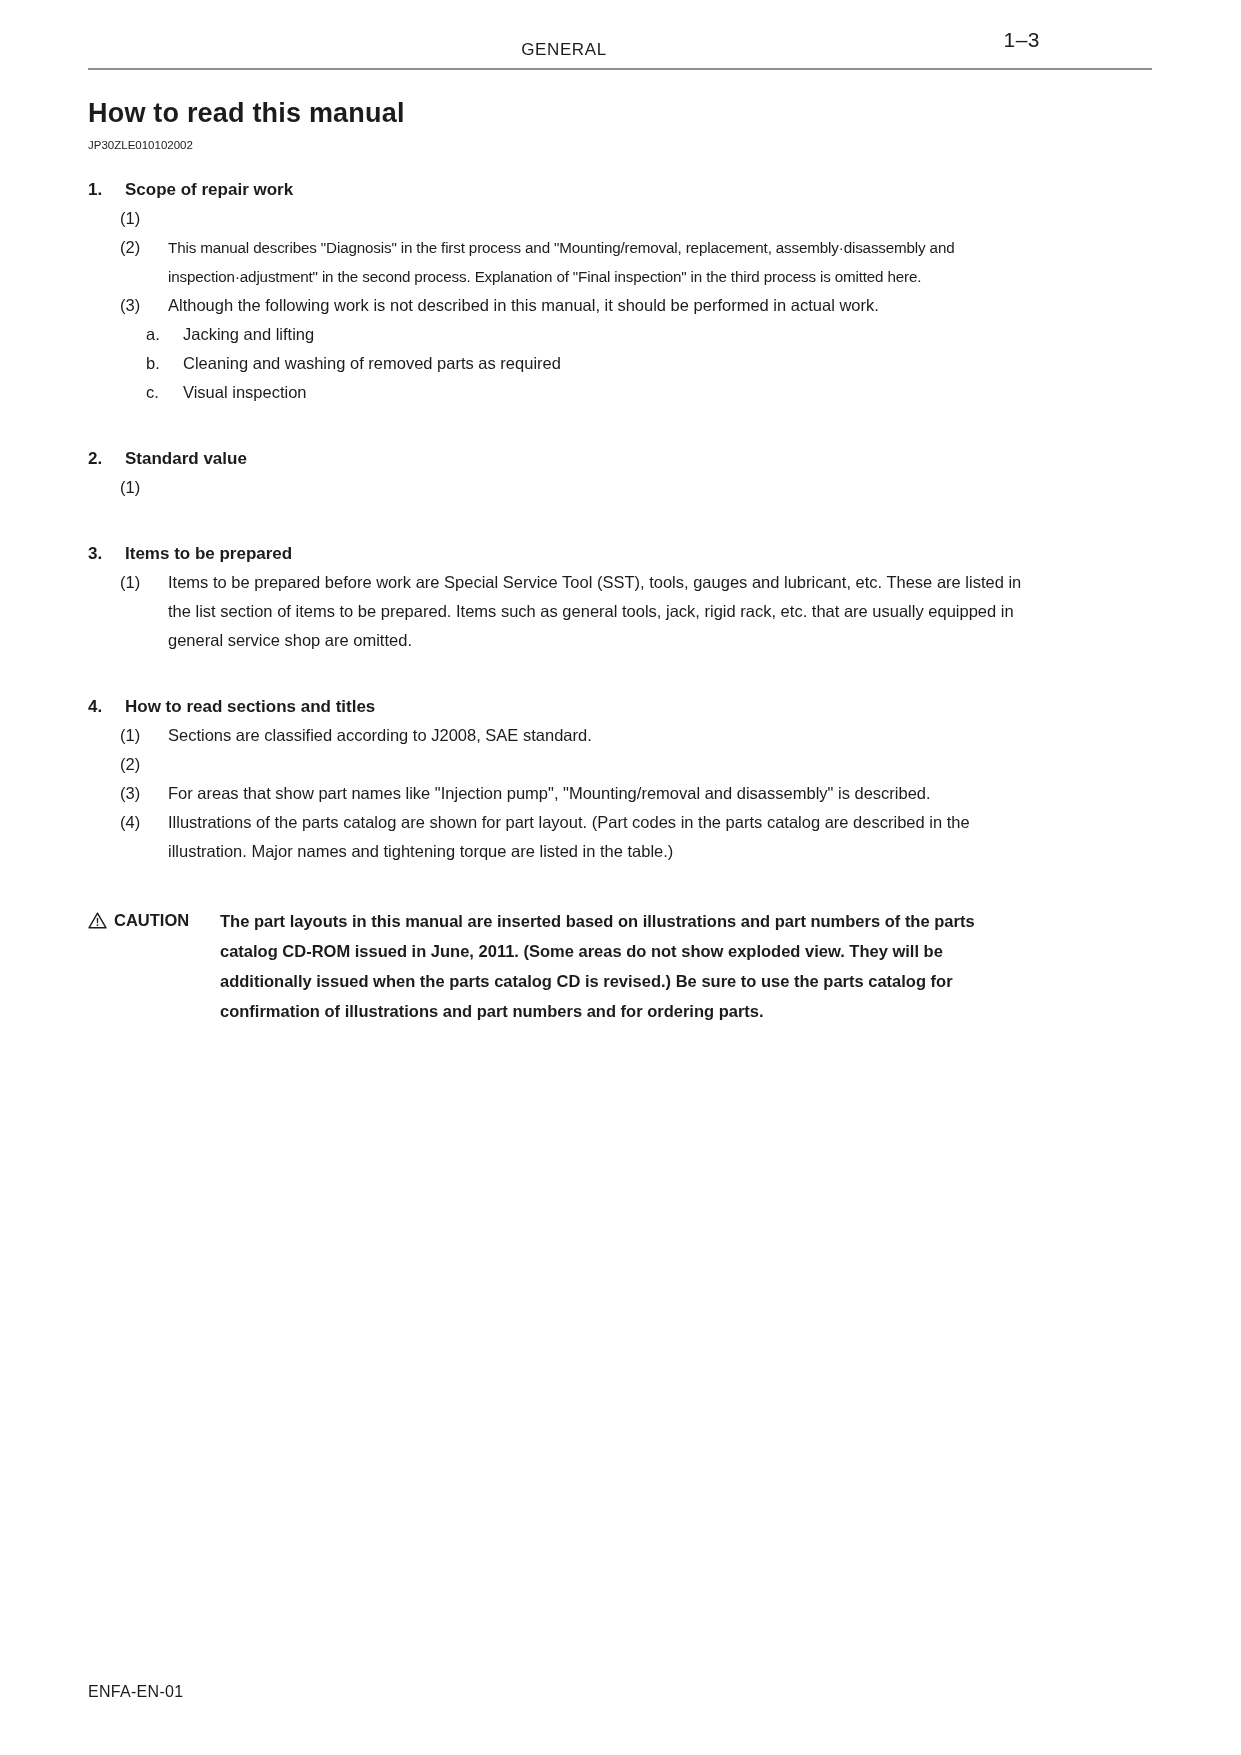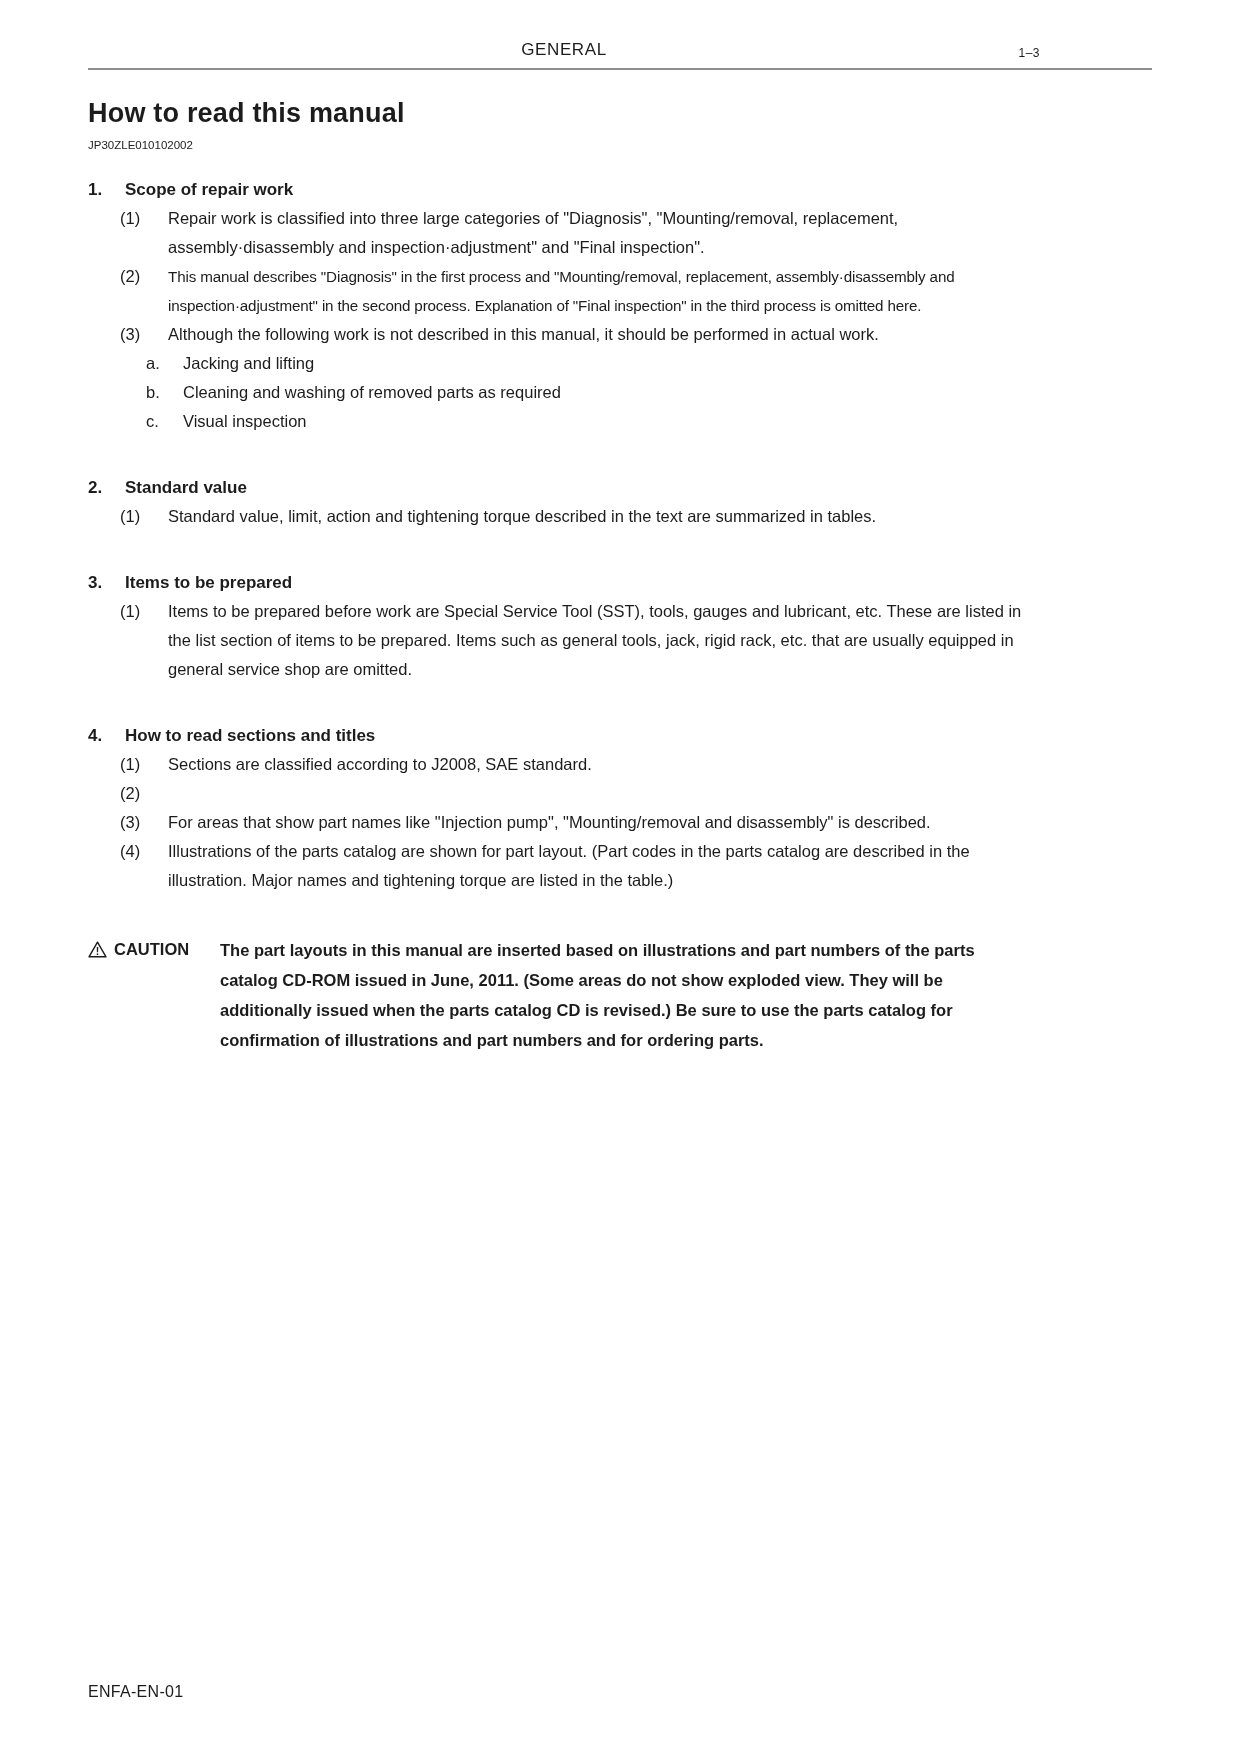--- a/index.html
+++ b/index.html
@@ -17,22 +17,22 @@
     width: 952px;
     padding-top: 40px;
     position: relative;
     text-align: center;
     font-size: 17px;
     letter-spacing: 0.6px;
   }
   .page-number {
     position: absolute;
     right: 0;
-    bottom: 0;
-    font-size: 12px;
+    bottom: 8px;
+    font-size: 21px;
     letter-spacing: 0.5px;
   }
   .rule {
     margin-left: 88px;
     width: 1064px;
     border-top: 2px solid #8f8f8f;
     margin-top: 8px;
   }
   .title {
     margin: 28px 0 0 88px;
@@ -116,21 +116,20 @@
 
 <main class="content">
 
   <section class="section first">
     <div class="section-heading">
       <span class="sec-num">1.</span>
       <span>Scope of repair work</span>
     </div>
     <div class="item">
       <span class="item-marker">(1)</span>
-      <span class="item-text">Repair work is classified into three large categories of "Diagnosis", "Mounting/removal, replacement, assembly·disassembly and inspection·adjustment" and "Final inspection".</span>
     </div>
     <div class="item condensed">
       <span class="item-marker">(2)</span>
       <span class="item-text">This manual describes "Diagnosis" in the first process and "Mounting/removal, replacement, assembly·disassembly and inspection·adjustment" in the second process. Explanation of "Final inspection" in the third process is omitted here.</span>
     </div>
     <div class="item">
       <span class="item-marker">(3)</span>
       <span class="item-text">Although the following work is not described in this manual, it should be performed in actual work.</span>
     </div>
     <div class="subitem">
@@ -147,21 +146,20 @@
     </div>
   </section>
 
   <section class="section">
     <div class="section-heading">
       <span class="sec-num">2.</span>
       <span>Standard value</span>
     </div>
     <div class="item">
       <span class="item-marker">(1)</span>
-      <span class="item-text">Standard value, limit, action and tightening torque described in the text are summarized in tables.</span>
     </div>
   </section>
 
   <section class="section">
     <div class="section-heading">
       <span class="sec-num">3.</span>
       <span>Items to be prepared</span>
     </div>
     <div class="item">
       <span class="item-marker">(1)</span>

